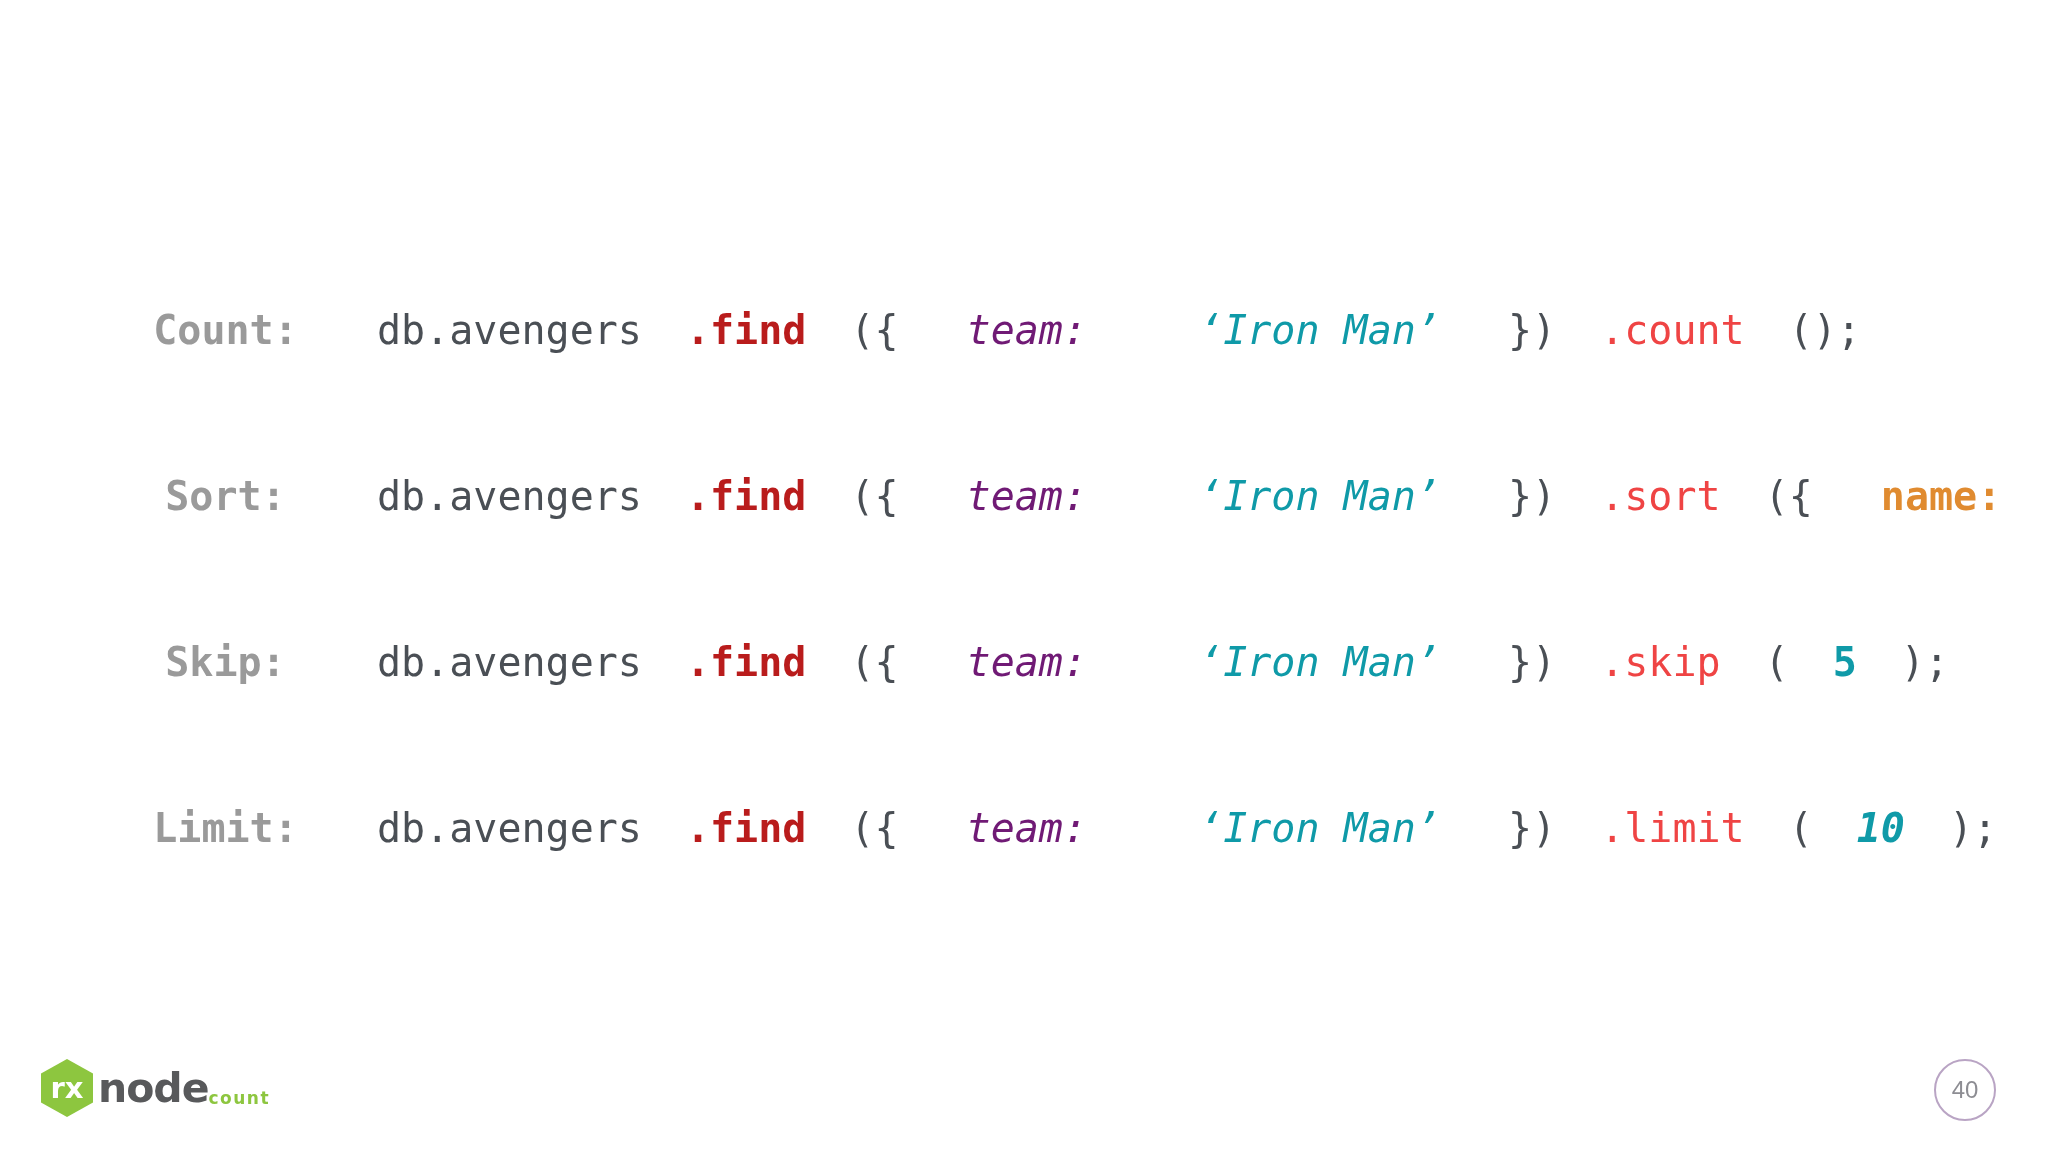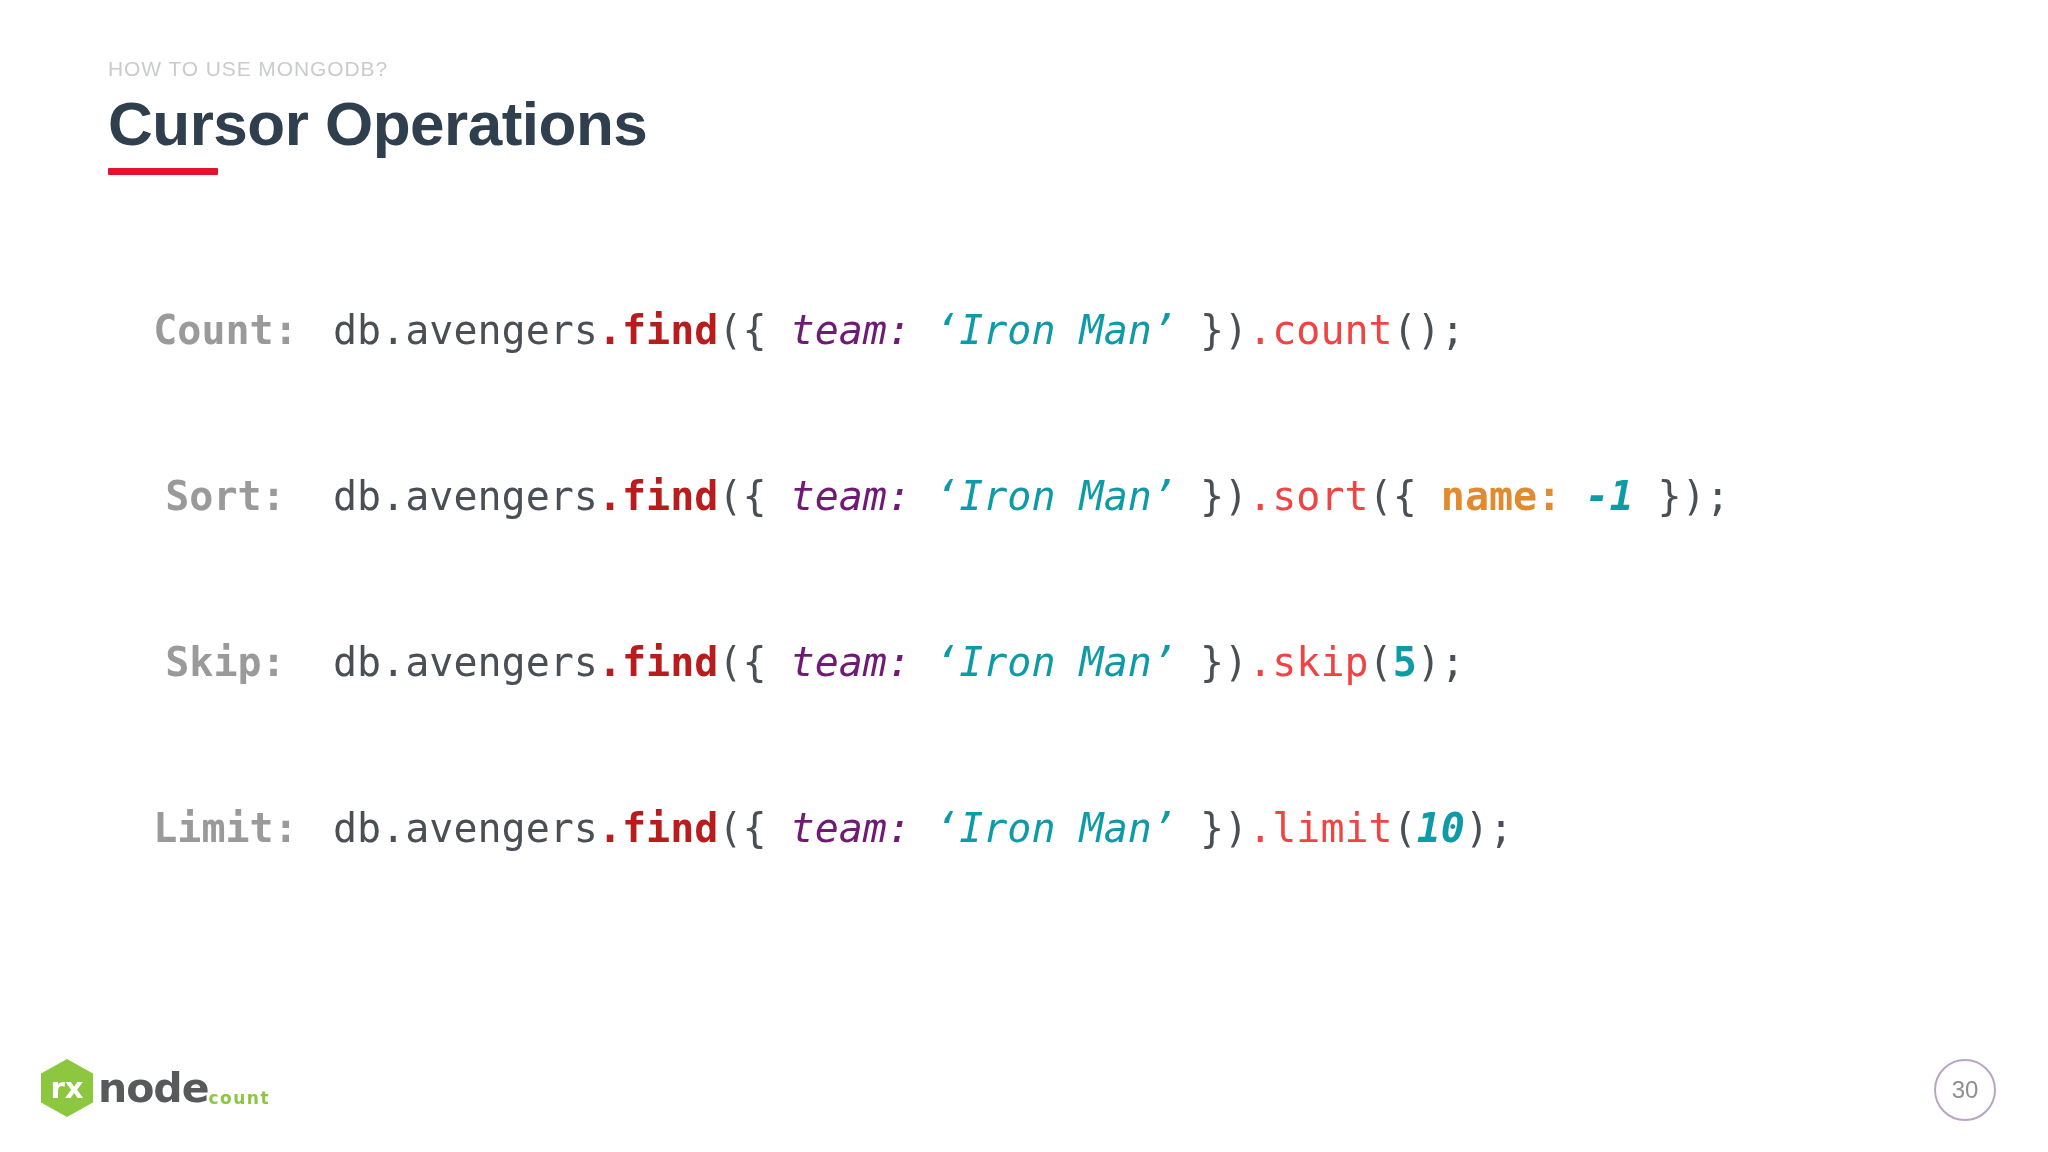--- a/index.html
+++ b/index.html
@@ -77,21 +77,21 @@
     font-weight: bold;
     white-space: pre;
     text-align: center;
   }
   .code-expr {
     flex: 0 0 auto;
     white-space: pre;
     font-family: "DejaVu Sans Mono", "Liberation Mono", monospace;
     font-size: 40px;
   }
-  .tok { white-space: pre; }
+  .tok { white-space: pre; margin-left: 44px; }
   .tok.plain      { color: #4a4f55; }
   .tok.punct      { color: #4a4f55; }
   .tok.method-dim { color: #b91c1c; font-weight: bold; }
   .tok.method-hot { color: #ef4444; font-weight: normal; }
   .tok.key        { color: #701a75; font-style: italic; }
   .tok.key-b      { color: #e08b30; font-weight: bold; }
   .tok.str        { color: #0f9aa8; font-style: italic; }
   .tok.num        { color: #0f9aa8; font-weight: bold; }
   .tok.num-i      { color: #0f9aa8; font-weight: bold; font-style: italic; }
 
@@ -150,25 +150,20 @@
     color: #8d8d93;
     font-family: "Liberation Sans", sans-serif;
     font-size: 24px;
   }
 </style>
 </head>
 <body>
 
 <div id="slide">
 
-  <div class="header">
-    <div class="kicker">HOW TO USE MONGODB?</div>
-    <div class="title">Cursor Operations</div>
-    <div class="title-rule"></div>
-  </div>
 
   <div class="code-block">
       <div class="code-row"><span class="code-label">Count:</span><span class="code-expr"><span class="tok plain">db.avengers</span><span class="tok method-dim">.find</span><span class="tok punct">({ </span><span class="tok key">team:</span><span class="tok punct"> </span><span class="tok str">‘Iron Man’</span><span class="tok punct"> })</span><span class="tok method-hot">.count</span><span class="tok punct">();</span></span></div>
       <div class="code-row"><span class="code-label">Sort:</span><span class="code-expr"><span class="tok plain">db.avengers</span><span class="tok method-dim">.find</span><span class="tok punct">({ </span><span class="tok key">team:</span><span class="tok punct"> </span><span class="tok str">‘Iron Man’</span><span class="tok punct"> })</span><span class="tok method-hot">.sort</span><span class="tok punct">({ </span><span class="tok key-b">name:</span><span class="tok punct"> </span><span class="tok num-i">-1</span><span class="tok punct"> });</span></span></div>
       <div class="code-row"><span class="code-label">Skip:</span><span class="code-expr"><span class="tok plain">db.avengers</span><span class="tok method-dim">.find</span><span class="tok punct">({ </span><span class="tok key">team:</span><span class="tok punct"> </span><span class="tok str">‘Iron Man’</span><span class="tok punct"> })</span><span class="tok method-hot">.skip</span><span class="tok punct">(</span><span class="tok num">5</span><span class="tok punct">);</span></span></div>
       <div class="code-row"><span class="code-label">Limit:</span><span class="code-expr"><span class="tok plain">db.avengers</span><span class="tok method-dim">.find</span><span class="tok punct">({ </span><span class="tok key">team:</span><span class="tok punct"> </span><span class="tok str">‘Iron Man’</span><span class="tok punct"> })</span><span class="tok method-hot">.limit</span><span class="tok punct">(</span><span class="tok num-i">10</span><span class="tok punct">);</span></span></div>
     </div>
 
   <div class="logo">
     <div class="logo-mark">
@@ -176,15 +171,15 @@
         <polygon points="31,2 57,16.5 57,45.5 31,60 5,45.5 5,16.5" fill="#8dc63f"></polygon>
         <text x="31" y="41" text-anchor="middle" font-family="DejaVu Sans, sans-serif" font-size="29" font-weight="bold" fill="#ffffff">rx</text>
       </svg>
     </div>
     <div class="logo-word">
       <span class="logo-node">node</span>
       <span class="logo-xperts">count</span>
     </div>
   </div>
 
-  <div class="page-badge">30</div>
+  <div class="page-badge">40</div>
 
 </div>
 
 </body></html>

